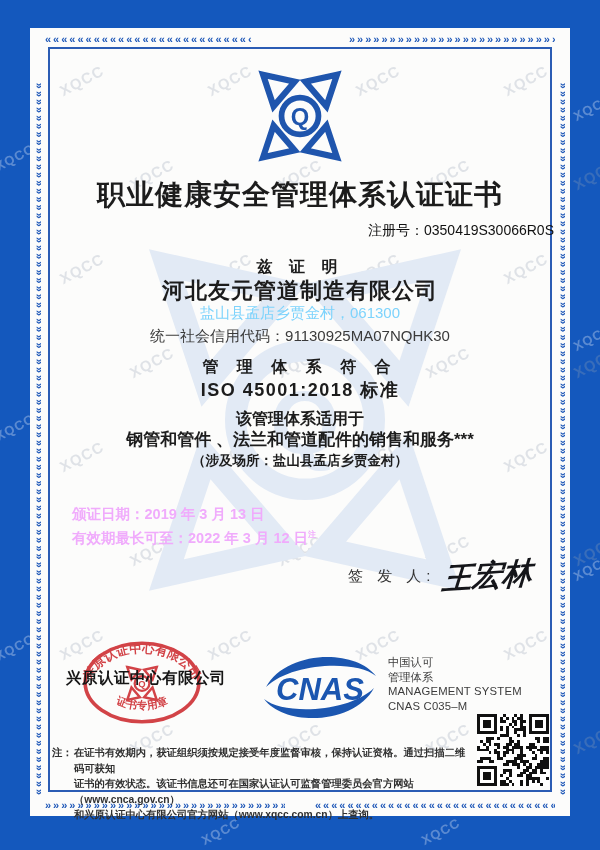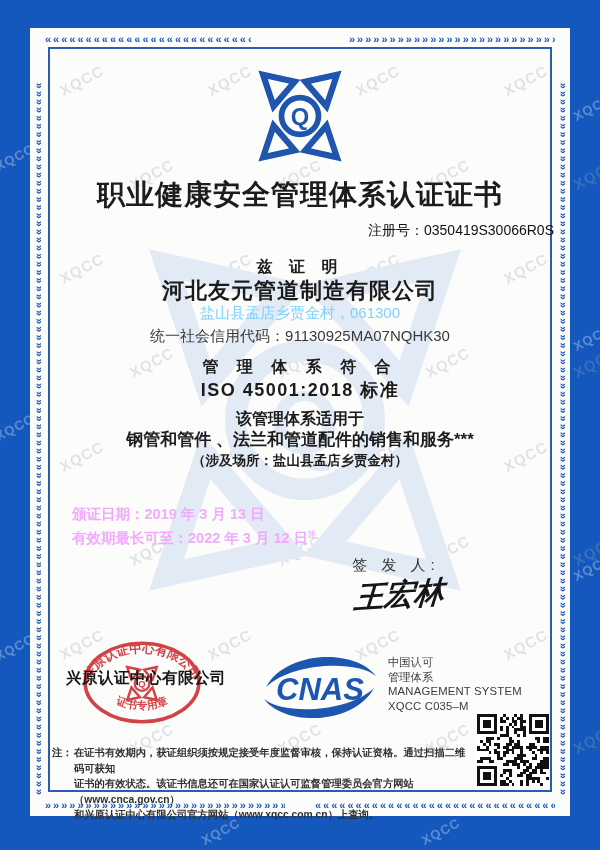--- a/index.html
+++ b/index.html
@@ -35,21 +35,21 @@
   .credit    { top:327px; font-size:15px; color:#3a3a3a; font-weight:500; }
   .conform   { top:357px; font-size:16px; font-weight:bold; letter-spacing:7px; }
   .standard  { top:378px; font-size:18px; font-weight:bold; letter-spacing:1.5px; }
   .scope-h   { top:409px; font-size:16px; font-weight:bold; }
   .scope     { top:428px; font-size:17px; font-weight:bold; }
   .sites     { top:452px; font-size:13.5px; font-weight:bold; }
 
   .dates { position:absolute; left:72px; top:505px; font-size:14.5px; font-weight:bold; color:#f0abfc; line-height:19.5px; }
   .dates sup { font-size:8px; font-weight:bold; }
 
-  .signer { position:absolute; left:348px; top:556px; display:flex; align-items:center;flex-direction:column; }
+  .signer { position:absolute; left:348px; top:556px; display:flex; align-items:center; }
   .signer-label { font-size:15px; letter-spacing:5px; color:#333; font-weight:500; }
   .signature { font-size:30px; font-weight:bold; color:#15161a; margin-left:6px;
                transform:rotate(-4deg) skewX(-8deg); font-style:italic; }
 
   .stamp-svg { position:absolute; left:80px; top:639px; width:124px; height:87px; opacity:.92; }
   .issuer-name { position:absolute; left:66px; top:668px; font-size:15.5px; font-weight:bold; color:#151515; letter-spacing:.5px; }
   .issuer-addr { position:absolute; left:36px; top:704px; width:212px; text-align:center;
                  font-size:8.8px; font-weight:bold; color:#222; }
 
   .cnas-svg { position:absolute; left:257px; top:645px; width:126px; height:84px; color:#1b56b0; }
@@ -195,21 +195,21 @@
 
   <svg class="cnas-svg" viewBox="0 0 252 168">
     <path d="M18,84 C58,10 196,6 238,62 C200,30 70,34 18,84 Z" fill="currentColor"></path>
     <path d="M234,86 C194,160 56,164 14,108 C52,140 182,136 234,86 Z" fill="currentColor"></path>
     <text x="126" y="110" font-size="62" font-weight="bold" font-style="italic" text-anchor="middle" fill="currentColor" font-family="Liberation Sans, sans-serif">CNAS</text>
   </svg>
   <div class="accred">
     <div>中国认可</div>
     <div>管理体系</div>
     <div class="en">MANAGEMENT SYSTEM</div>
-    <div class="en">XQCC C035–M</div>
+    <div class="en">CNAS C035–M</div>
   </div>
 
   <svg id="qr" class="qr-svg" viewBox="0 0 25 25" shape-rendering="crispEdges">
       <rect x="0" y="0" width="25" height="25" fill="#ffffff"></rect>
       <rect x="9" y="0" width="1" height="1" fill="#111"></rect>
       <rect x="13" y="0" width="1" height="1" fill="#111"></rect>
       <rect x="15" y="0" width="1" height="1" fill="#111"></rect>
       <rect x="8" y="1" width="1" height="1" fill="#111"></rect>
       <rect x="10" y="1" width="1" height="1" fill="#111"></rect>
       <rect x="12" y="1" width="1" height="1" fill="#111"></rect>

